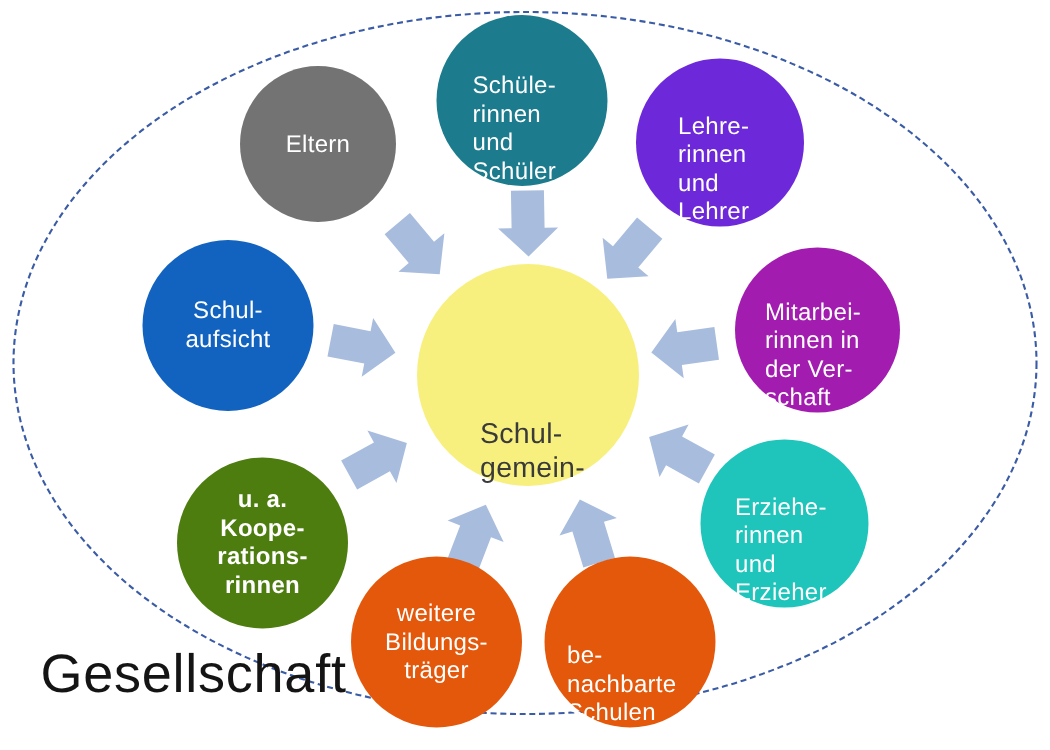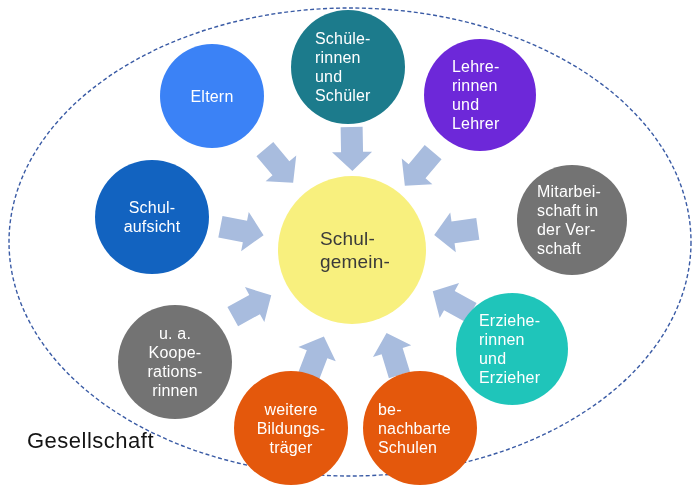--- a/index.html
+++ b/index.html
@@ -27,32 +27,33 @@
     line-height: 19px;
     letter-spacing: 0.2px;
   }
   .node.center-text {
     justify-content: center;
     text-align: center;
   }
   .node.left-text {
     justify-content: flex-start;
     text-align: left;
+    align-items: flex-end;
   }
   .node .label { width: auto; }
   #center-node {
     font-size: 19px;
     line-height: 23px;
     color: #3a3a3a;
   }
   #society-label {
     position: absolute;
     left: 27px;
     top: 428px;
-    font-size: 22px;
+    font-size: 36px;
     color: #141414;
     letter-spacing: 0.5px;
   }
 </style>
 </head>
 <body>
 
 <div id="stage">
 
   <svg id="diagram-svg" viewBox="0 0 700 500" xmlns="http://www.w3.org/2000/svg">
@@ -63,21 +64,21 @@
       <polygon points="0,-22 20,-3 11,-3 11,22 -11,22 -11,-3 -20,-3" transform="translate(419,169) rotate(220)" fill="#a8bcde"></polygon>
       <polygon points="0,-22 20,-3 11,-3 11,22 -11,22 -11,-3 -20,-3" transform="translate(456,232) rotate(262)" fill="#a8bcde"></polygon>
       <polygon points="0,-22 20,-3 11,-3 11,22 -11,22 -11,-3 -20,-3" transform="translate(452,302) rotate(299)" fill="#a8bcde"></polygon>
       <polygon points="0,-22 20,-3 11,-3 11,22 -11,22 -11,-3 -20,-3" transform="translate(393,354) rotate(343)" fill="#a8bcde"></polygon>
       <polygon points="0,-22 20,-3 11,-3 11,22 -11,22 -11,-3 -20,-3" transform="translate(316,357) rotate(21)" fill="#a8bcde"></polygon>
       <polygon points="0,-22 20,-3 11,-3 11,22 -11,22 -11,-3 -20,-3" transform="translate(252,306) rotate(61)" fill="#a8bcde"></polygon>
       <polygon points="0,-22 20,-3 11,-3 11,22 -11,22 -11,-3 -20,-3" transform="translate(242,231) rotate(101)" fill="#a8bcde"></polygon>
     </g>
   </svg>
 
-  <div class="node center-text" style="left: 160px; top: 44px; width: 104px; height: 104px; background-color: #3b82f6;">
+  <div class="node center-text" style="left: 160px; top: 44px; width: 104px; height: 104px; background-color: #737373;">
     <div class="label">
       <div>Eltern</div>
     </div>
   </div>
 
   <div class="node left-text" style="left: 291px; top: 10px; width: 114px; height: 114px; padding-left: 24px; background-color: rgb(28, 123, 140);">
     <div class="label">
       <div>Schüle-</div>
       <div>rinnen</div>
       <div>und</div>
@@ -87,30 +88,30 @@
 
   <div class="node left-text" style="left: 424px; top: 39px; width: 112px; height: 112px; padding-left: 28px; background-color: #6d28d9;">
     <div class="label">
       <div>Lehre-</div>
       <div>rinnen</div>
       <div>und</div>
       <div>Lehrer</div>
     </div>
   </div>
 
-  <div class="node left-text" style="left: 517px; top: 165px; width: 110px; height: 110px; padding-left: 20px; background-color: #737373;">
+  <div class="node left-text" style="left: 490px; top: 165px; width: 110px; height: 110px; padding-left: 20px; background-color: #a21caf;">
     <div class="label">
       <div>Mitarbei-</div>
-      <div>schaft in</div>
+      <div>rinnen in</div>
       <div>der Ver-</div>
       <div>schaft</div>
     </div>
   </div>
 
-  <div class="node left-text" style="left: 456px; top: 293px; width: 112px; height: 112px; padding-left: 23px; background-color: rgb(31, 197, 186);">
+  <div class="node left-text" style="left: 467px; top: 293px; width: 112px; height: 112px; padding-left: 23px; background-color: rgb(31, 197, 186);">
     <div class="label">
       <div>Erziehe-</div>
       <div>rinnen</div>
       <div>und</div>
       <div>Erzieher</div>
     </div>
   </div>
 
   <div class="node center-text" style="left: 234px; top: 371px; width: 114px; height: 114px; background-color: rgb(228, 88, 12);">
     <div class="label">
@@ -121,21 +122,21 @@
   </div>
 
   <div class="node left-text" style="left: 363px; top: 371px; width: 114px; height: 114px; padding-left: 15px; background-color: rgb(228, 88, 12);">
     <div class="label">
       <div>be-</div>
       <div>nachbarte</div>
       <div>Schulen</div>
     </div>
   </div>
 
-  <div class="node center-text" style="left: 118px; top: 305px; width: 114px; height: 114px; background-color: #737373;">
+  <div class="node center-text" style="left: 118px; top: 305px; width: 114px; height: 114px; background-color: #4d7c0f; font-weight: bold;">
     <div class="label">
       <div>u. a.</div>
       <div>Koope-</div>
       <div>rations-</div>
       <div>rinnen</div>
     </div>
   </div>
 
   <div class="node center-text" style="left: 95px; top: 160px; width: 114px; height: 114px; background-color: rgb(18, 99, 192);">
     <div class="label">

